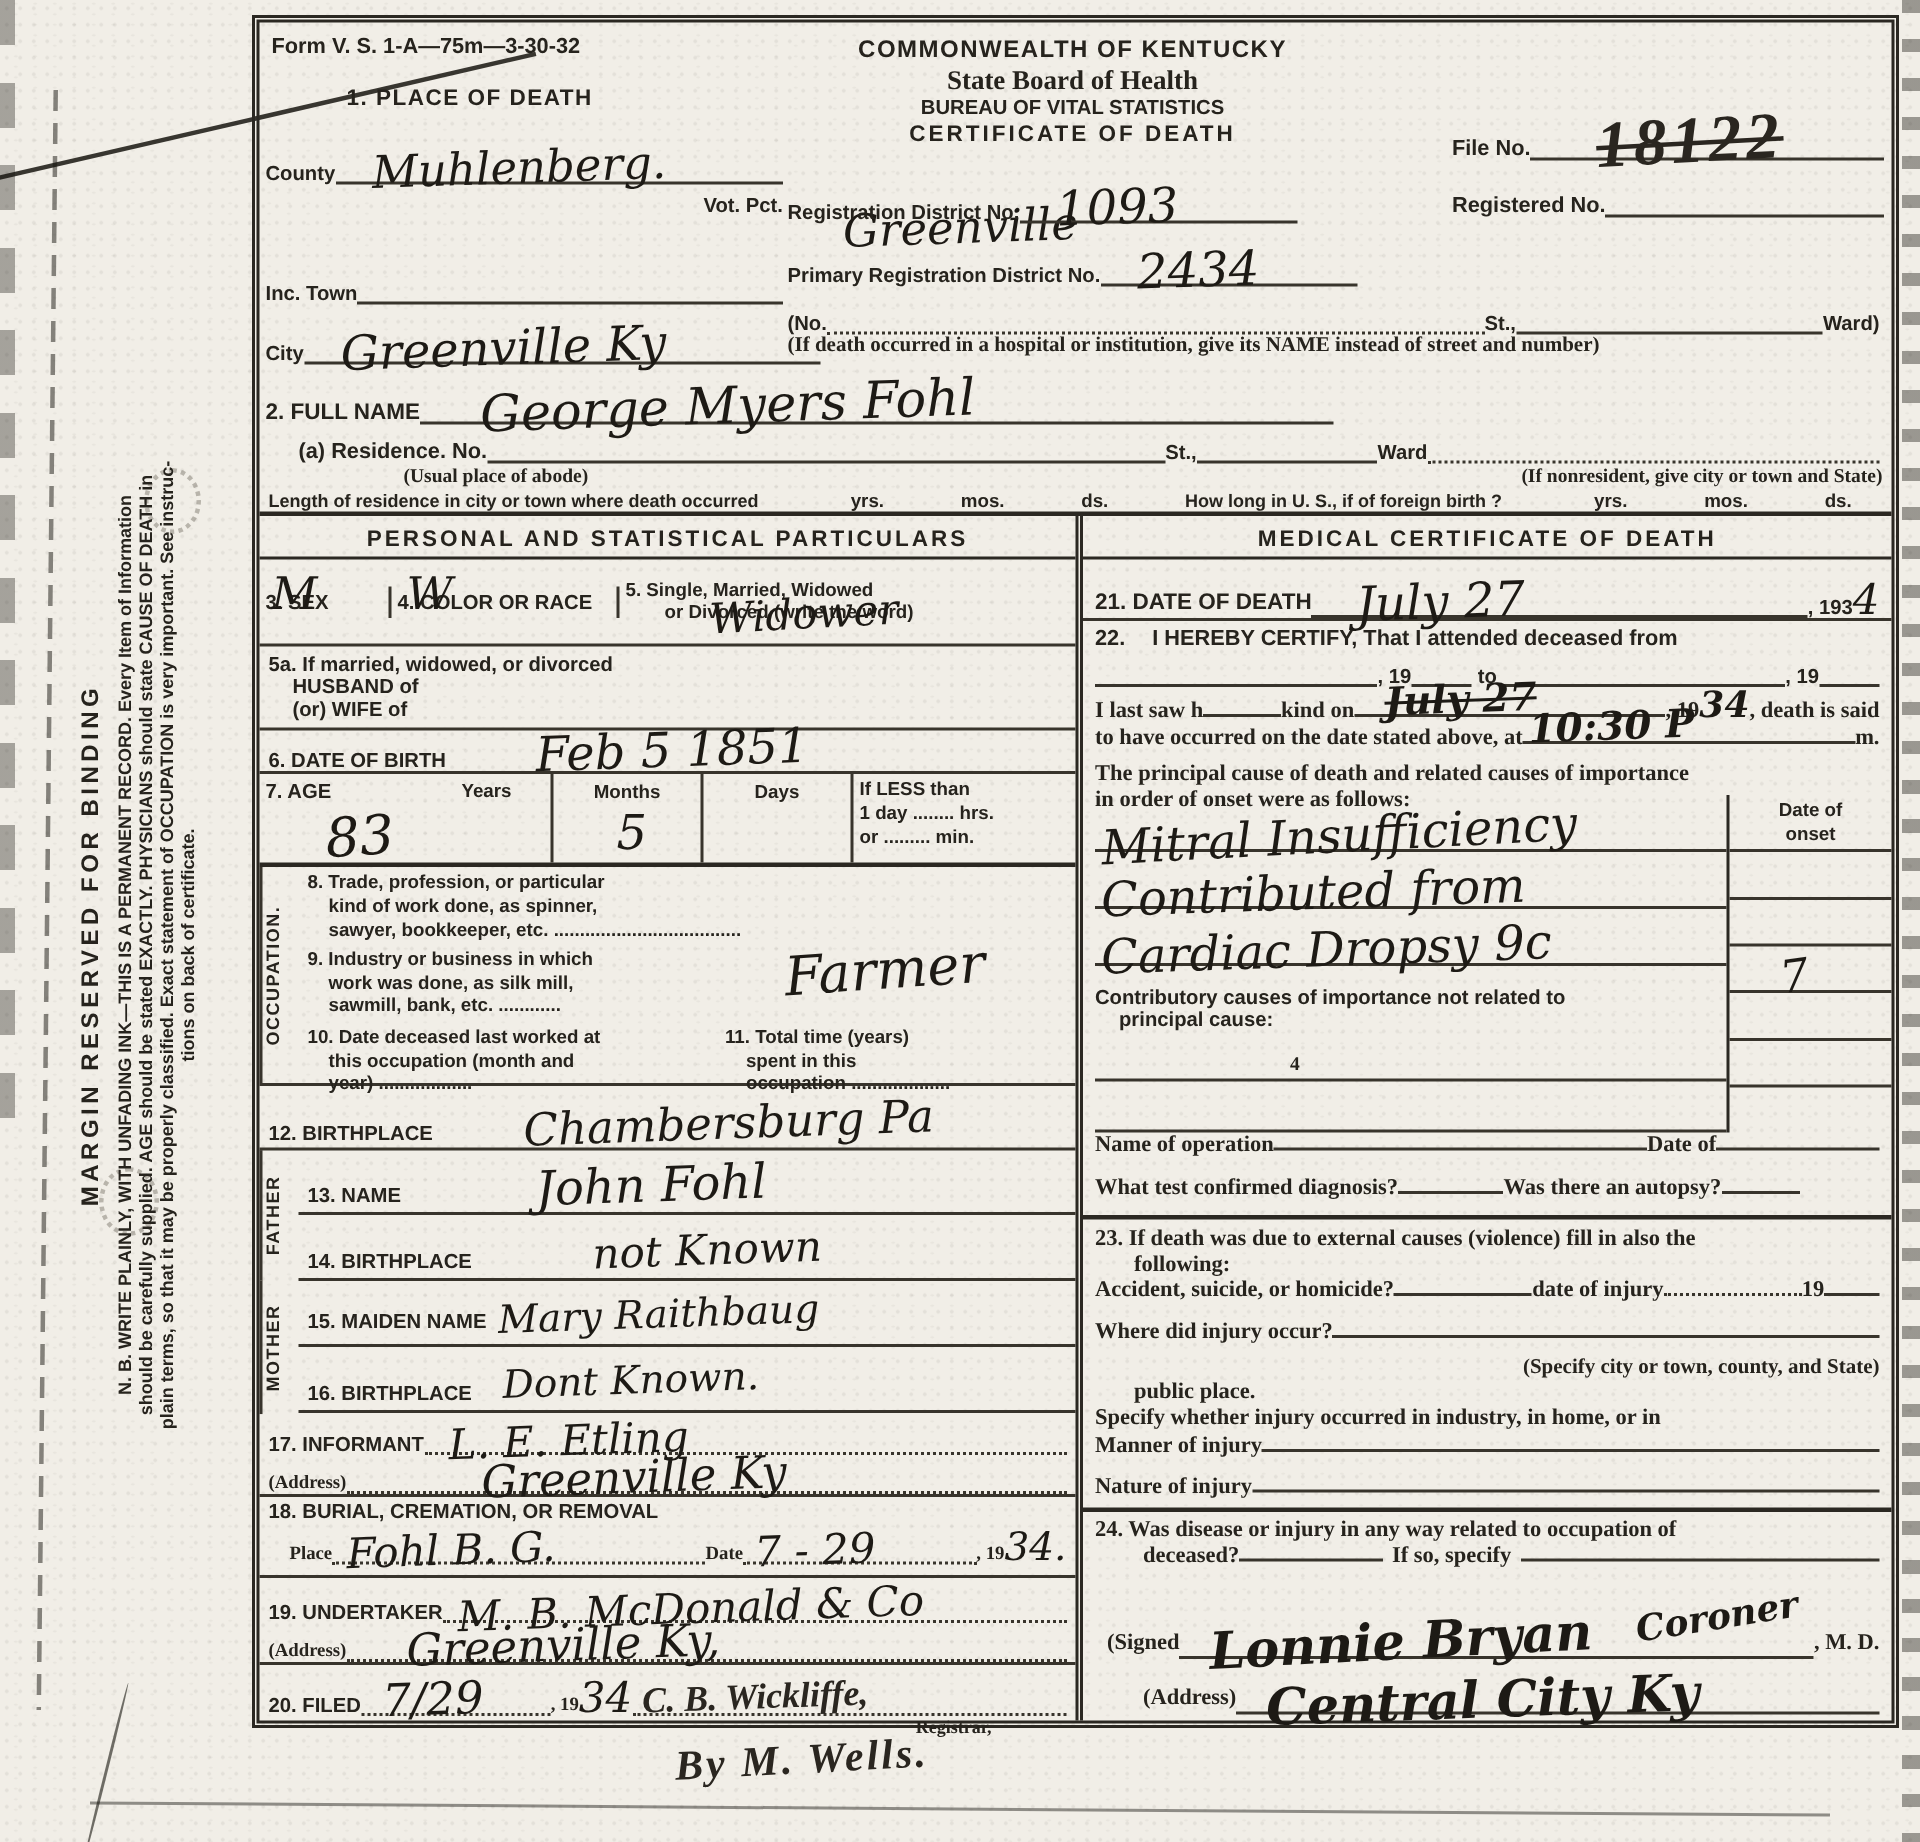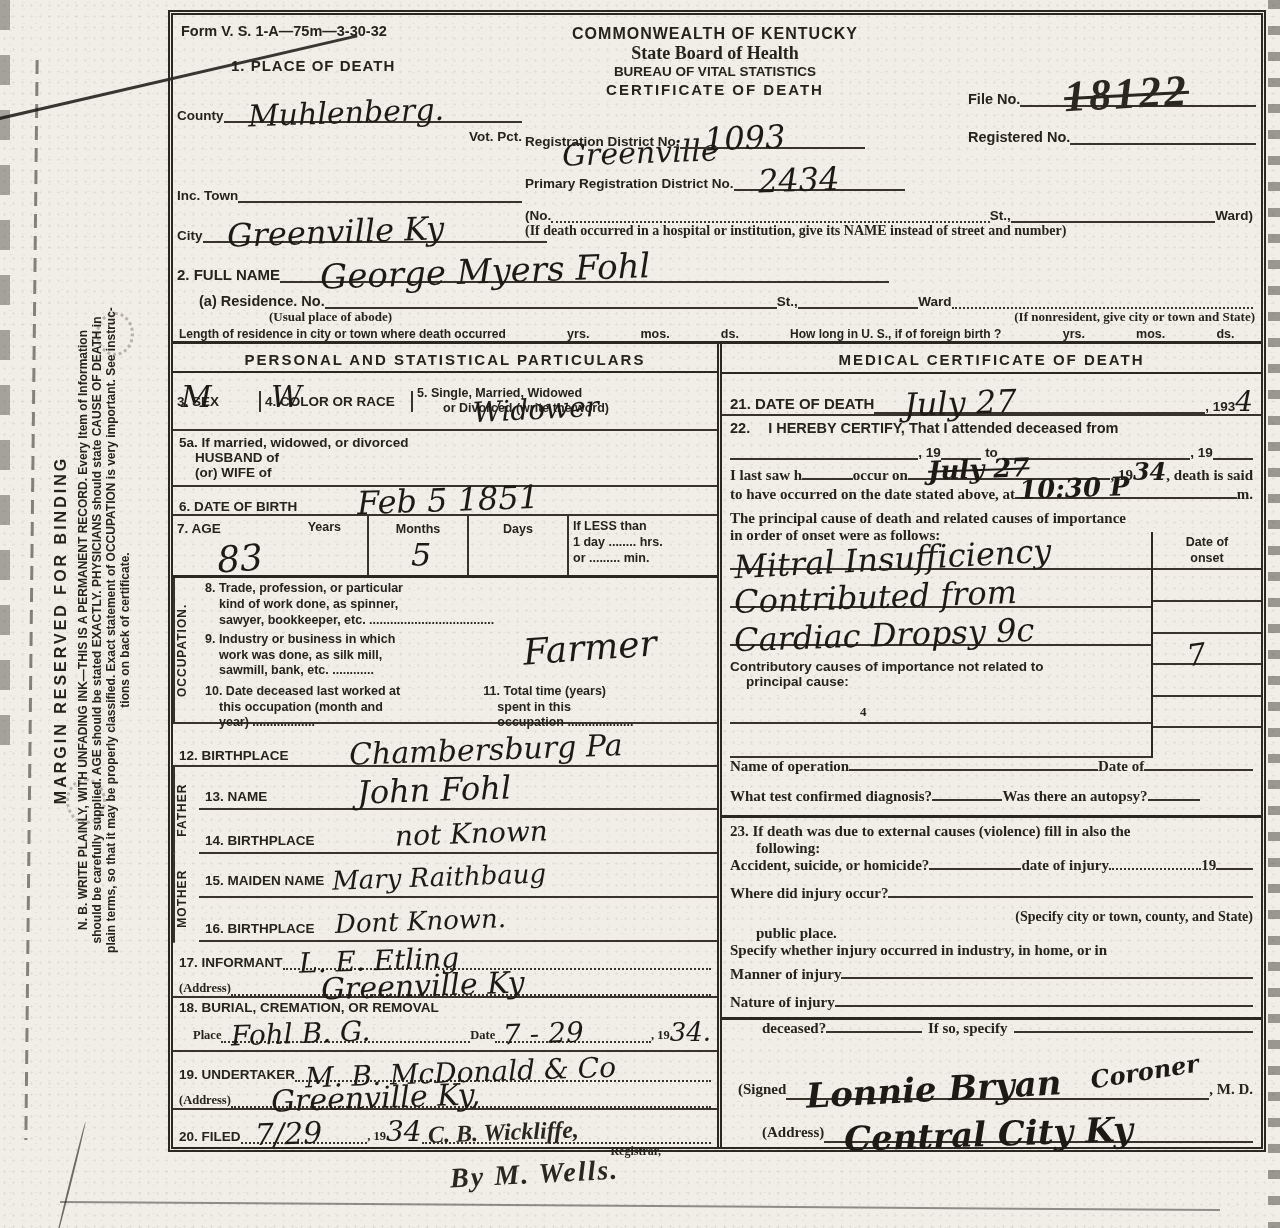--- a/index.html
+++ b/index.html
@@ -372,21 +372,21 @@
             <span class="lbl13">, 19</span>
             <span class="fill" style="flex:.3;"></span>
             <span class="lbl13" style="margin:0 4px;">to</span>
             <span class="fill" style="flex:1.4;"></span>
             <span class="lbl13">, 19</span>
             <span class="fill" style="flex:.3;"></span>
           </div>
           <div class="row ser" style="font-size:15px;height:26px;align-items:baseline;">
             <span>I last saw h</span>
             <span class="fill" style="flex:.25;"></span>
-            <span>occur on</span>
+            <span>kind on</span>
             <span class="fill" style="flex:1;">
                 <i class="hw struck" style="font-size:26px;left:20px;bottom:-4px;">July 27</i>
               </span>
             <span>, 19</span>
             <i class="hw" style="font-size:24px;">34</i>
             <span>, death is said</span>
           </div>
           <div class="row ser" style="font-size:15px;height:24px;align-items:baseline;">
             <span>to have occurred on the date stated above, at</span>
             <span class="fill" style="flex:1;">
@@ -467,20 +467,21 @@
 
         <div class="row ser" style="height:28px;padding:0 8px;font-size:15px;align-items:baseline;">
           <span>Manner of injury</span>
           <span class="fill"></span>
         </div>
         <div class="row ser" style="height:26px;padding:0 8px;font-size:15px;align-items:baseline;border-bottom:3px solid #2b2822;">
           <span>Nature of injury</span>
           <span class="fill"></span>
         </div>
 
+        <div class="ser" style="padding:4px 8px 0;font-size:15px;">24. Was disease or injury in any way related to occupation of</div>
         <div class="row ser" style="height:36px;padding:0 8px 0 40px;font-size:15px;align-items:baseline;">
           <span>deceased?</span>
           <span class="fill" style="flex:.4;"></span>
           <span style="padding:0 6px;">If so, specify</span>
           <span class="fill" style="flex:1;"></span>
         </div>
         <div class="row ser" style="height:44px;padding:0 8px 0 16px;font-size:15px;">
           <span style="padding-bottom:2px;">(Signed</span>
           <span class="fill">
             <i class="hw" style="font-size:34px;left:20px;bottom:-8px;transform:rotate(-3deg);">Lonnie Bryan</i>

